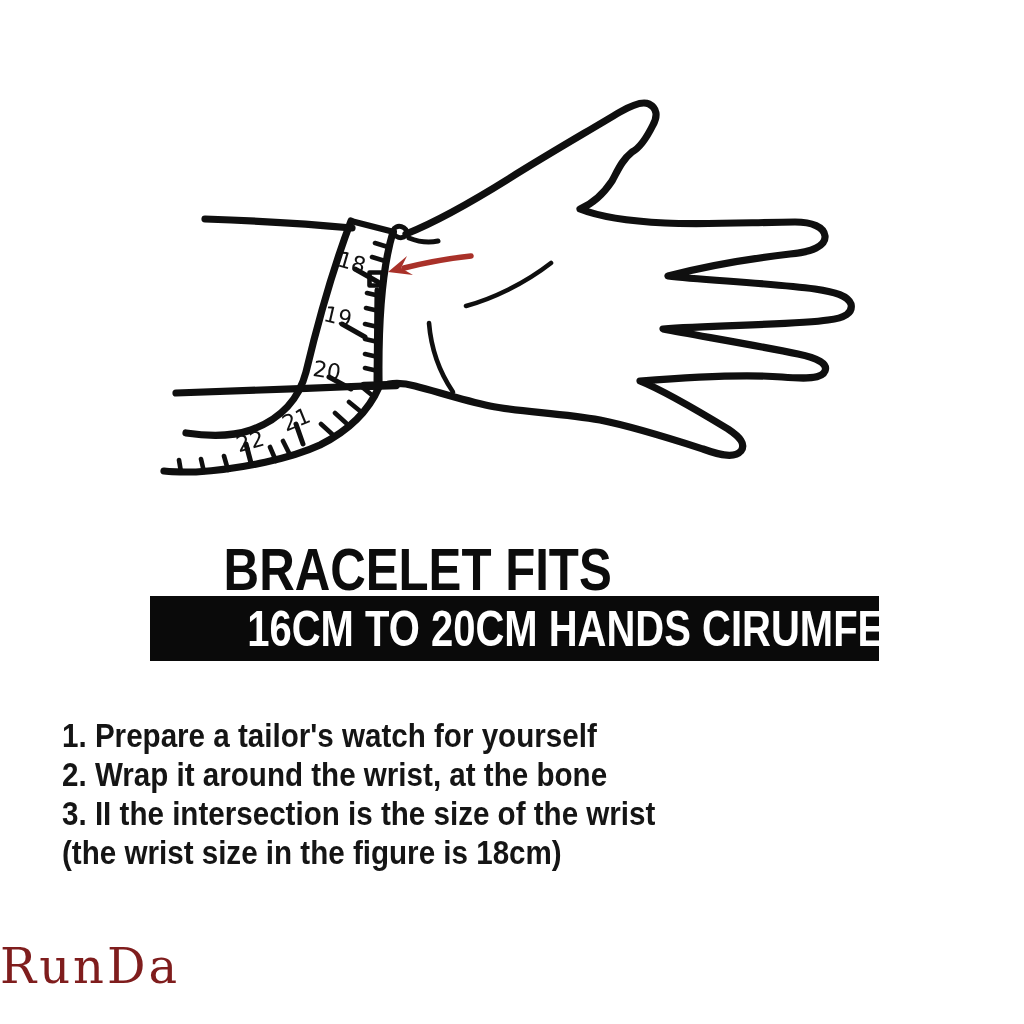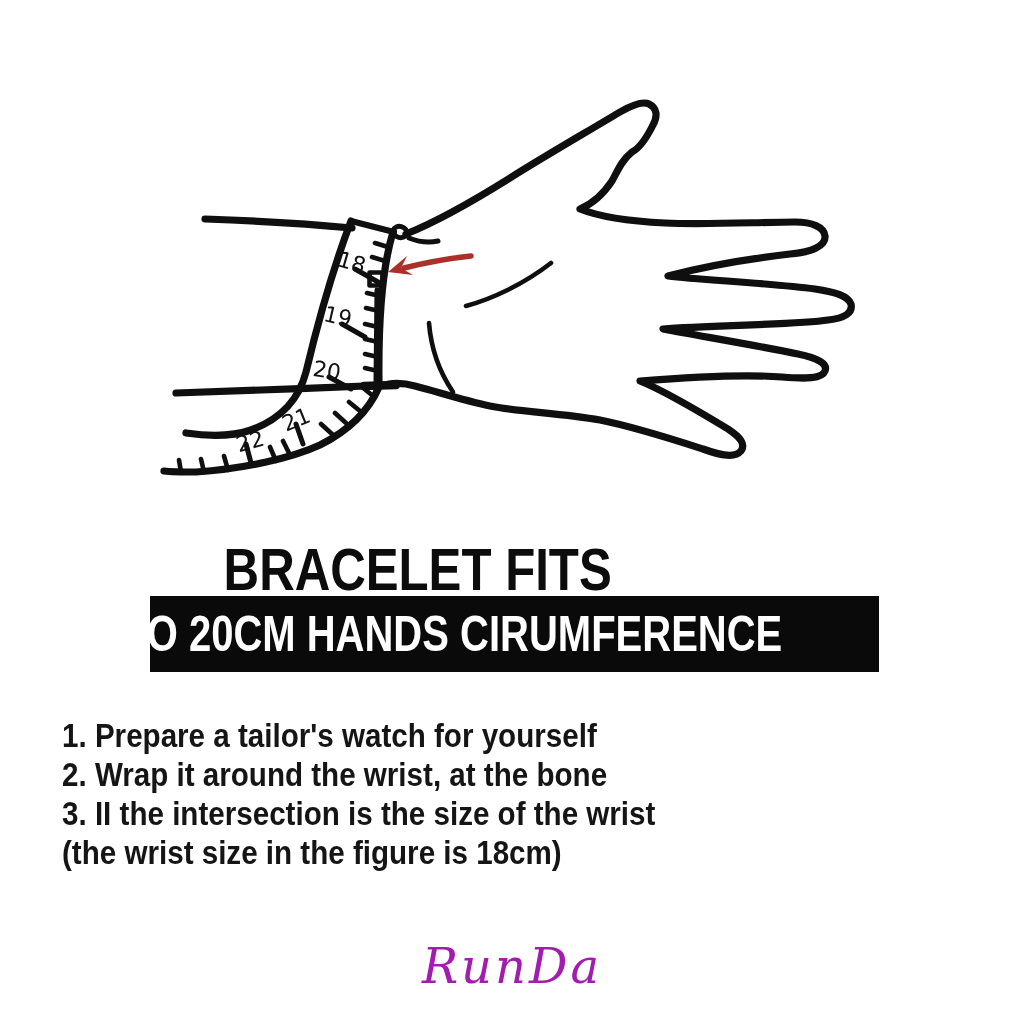--- a/index.html
+++ b/index.html
@@ -11,31 +11,31 @@
   .w6{stroke-width:6;}
   .w5{stroke-width:5;}
   .w45{stroke-width:4.6;}
   .w8{stroke-width:8.5;}
   .tape-num{font-family:"DejaVu Sans",sans-serif;font-size:22px;fill:#121212;
             text-anchor:middle;}
   .title{position:absolute;top:547px;left:0;width:836px;text-align:center;
          font-size:60px;font-weight:bold;color:#0c0c0c;white-space:nowrap;
          line-height:46px;}
   .title .cond{display:inline-block;transform:scaleX(0.82);transform-origin:center;}
-  .banner{position:absolute;left:150px;top:596px;width:729px;height:76px;
-          display:flex;align-items:center;justify-content:flex-end;}
+  .banner{position:absolute;left:150px;top:596px;width:729px;height:65px;
+          display:flex;align-items:center;justify-content:flex-start;}
   .banner .cond{display:inline-block;transform:scaleX(0.80);transform-origin:center;
           font-size:50px;font-weight:bold;white-space:nowrap;line-height:1;}
   .instructions{position:absolute;left:62px;top:716px;color:#151515;
           font-size:34px;font-weight:bold;}
   .instructions .line{white-space:nowrap;line-height:39px;
           transform:scaleX(0.87);transform-origin:left center;}
-  .logo{position:absolute;top:938px;left:0;width:1024px;text-align:center;
-        font-family:"DejaVu Serif",serif;font-style:italic;font-size:48px;
-        color:#a21caf;letter-spacing:3px;}
+  .logo{position:absolute;top:938px;left:0;width:1024px;
+        font-family:"DejaVu Serif",serif;font-size:48px;
+        color:#7f1d1d;letter-spacing:3px;}
 </style>
 </head>
 <body>
 
 <svg class="art" width="1024" height="530" viewBox="0 0 1024 530" aria-hidden="true">
 
   <g>
     <path class="ink w7" d="M205,219 C260,221 320,225 352,228"></path>
     <path class="ink w7" d="M176,393 C240,391 320,388 390,385"></path>
   </g>

